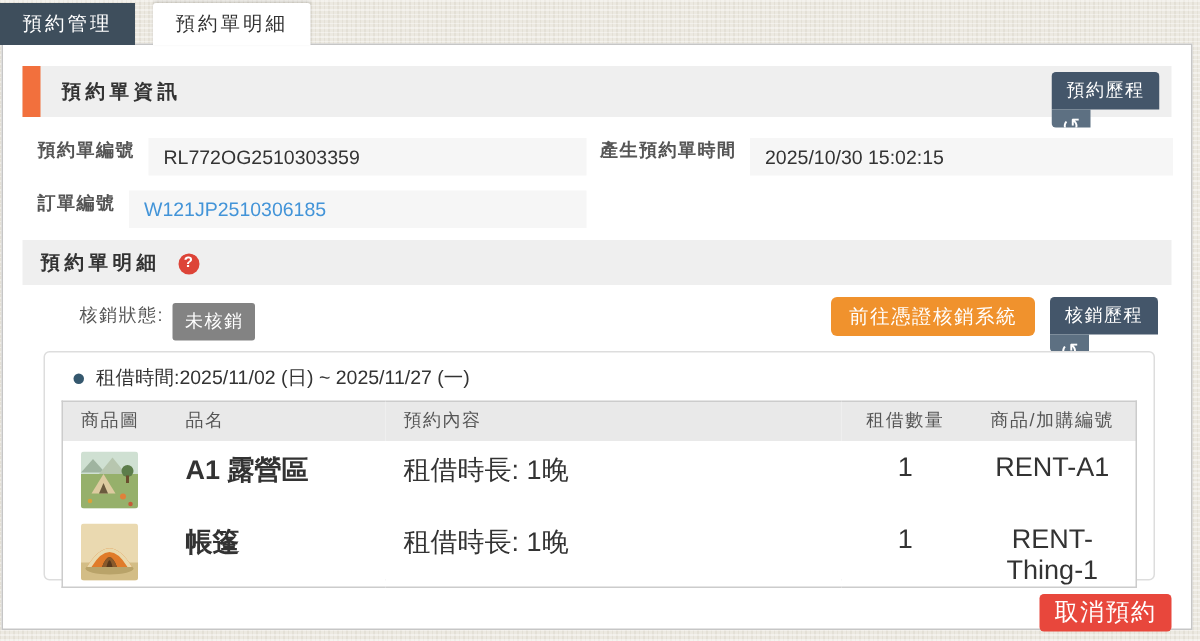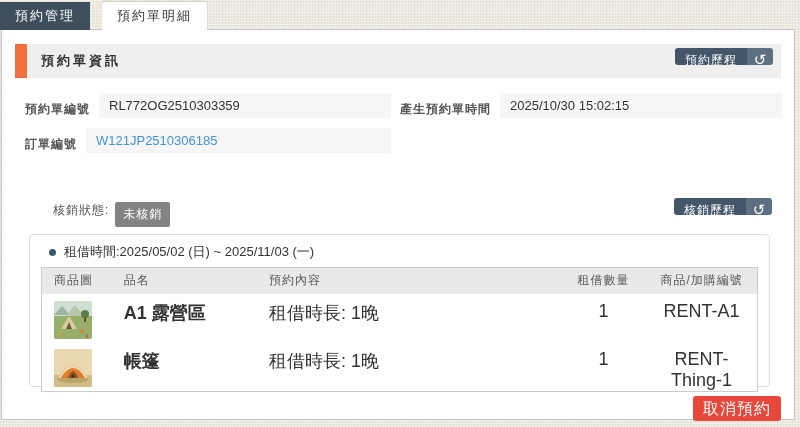--- a/index.html
+++ b/index.html
@@ -29,26 +29,26 @@
   .info-accent { position: absolute; left: 0; top: 0; bottom: 0; width: 12px; background: #f2703d; }
   .bar-title { position: absolute; left: 26px; top: 0; line-height: 34px; font-size: 13px; font-weight: bold; letter-spacing: 3px; color: #333; }
   .detail-bar { top: 130px; height: 30px; }
   .detail-bar .bar-title { left: 12px; line-height: 30px; }
   .help-icon {
     display: inline-block; width: 14px; height: 14px; border-radius: 50%;
     background: #dd4438; color: #fff; font-size: 10px; font-weight: bold;
     text-align: center; line-height: 14px; vertical-align: 1px; letter-spacing: 0; margin-left: 5px; cursor: pointer;
   }
   
-  .btn-split { display: flex; align-items: stretch; height: 17px; border-radius: 3px; overflow: hidden; cursor: pointer; }
+  .btn-split { display: flex; align-items: stretch; height: 37px; border-radius: 3px; overflow: hidden; cursor: pointer; flex-direction: column; }
   .btn-split-label { background: #44566ia; background: #44566a; color: #fff; font-size: 12px; line-height: 25px; padding: 0 10px; letter-spacing: 1px; }
   .btn-split-icon { background: #5d7082; color: #fff; width: 26px; text-align: center; line-height: 24px; font-size: 15px; }
   .info-bar .btn-split { position: absolute; right: 8px; top: 4px; }
   
-  .f-row { position: absolute; height: 26px; display: flex; align-items: flex-end; }
+  .f-row { position: absolute; height: 26px; display: flex; align-items: flex-start; }
   .f-label { font-size: 12px; font-weight: bold; color: #555; letter-spacing: 1px; margin-right: 9px; white-space: nowrap; }
   .f-value { background: #f6f6f6; font-size: 13px; color: #333; padding: 5px 10px; flex: 1; white-space: nowrap; }
   .f-value.link { color: #4394d8; cursor: pointer; }
   .row-a { top: 62px; } .row-b { top: 97px; }
   .cell-l { left: 23px; width: 366px; } .cell-r { left: 398px; width: 382px; }
   
   .status-row { position: absolute; left: 23px; top: 172px; height: 26px; display: flex; align-items: flex-start; margin-left: 28px; }
   .status-label { font-size: 12px; color: #555; letter-spacing: 1px; margin-right: 6px; }
   .status-badge { background: #838383; color: #fff; font-size: 12px; padding: 4px 8px; border-radius: 2px; letter-spacing: 1px; }
   .status-buttons { position: absolute; right: 22px; top: 168px; display: flex; gap: 10px; }
@@ -108,36 +108,43 @@
   <div class="f-row row-a cell-r">
     <span class="f-label">產生預約單時間</span>
     <span class="f-value">2025/10/30 15:02:15</span>
   </div>
 
   <div class="f-row row-b cell-l">
     <span class="f-label">訂單編號</span>
     <span class="f-value link">W121JP2510306185</span>
   </div>
 
+  <div class="bar detail-bar">
+    <span class="bar-title">
+      <span>預約單明細</span>
+      <span class="help-icon">?</span>
+    </span>
+  </div>
 
   <div class="status-row">
     <span class="status-label">核銷狀態:</span>
     <span class="status-badge">未核銷</span>
   </div>
   <div class="status-buttons">
+    <button class="btn-orange">前往憑證核銷系統</button>
     <div class="btn-split">
       <span class="btn-split-label">核銷歷程</span>
       <span class="btn-split-icon">↺</span>
     </div>
   </div>
 
   <div class="group-box">
     <div class="period-line">
       <span class="bullet-dot"></span>
-      <span>租借時間:2025/05/02 (日) ~ 2025/11/03 (一)</span>
+      <span>租借時間:2025/11/02 (日) ~ 2025/11/27 (一)</span>
     </div>
 
     <table class="items">
       <colgroup>
           <col style="width:70px">
           <col style="width:145px">
           <col style="width:303px">
           <col style="width:85px">
           <col style="width:111px">
         </colgroup>

